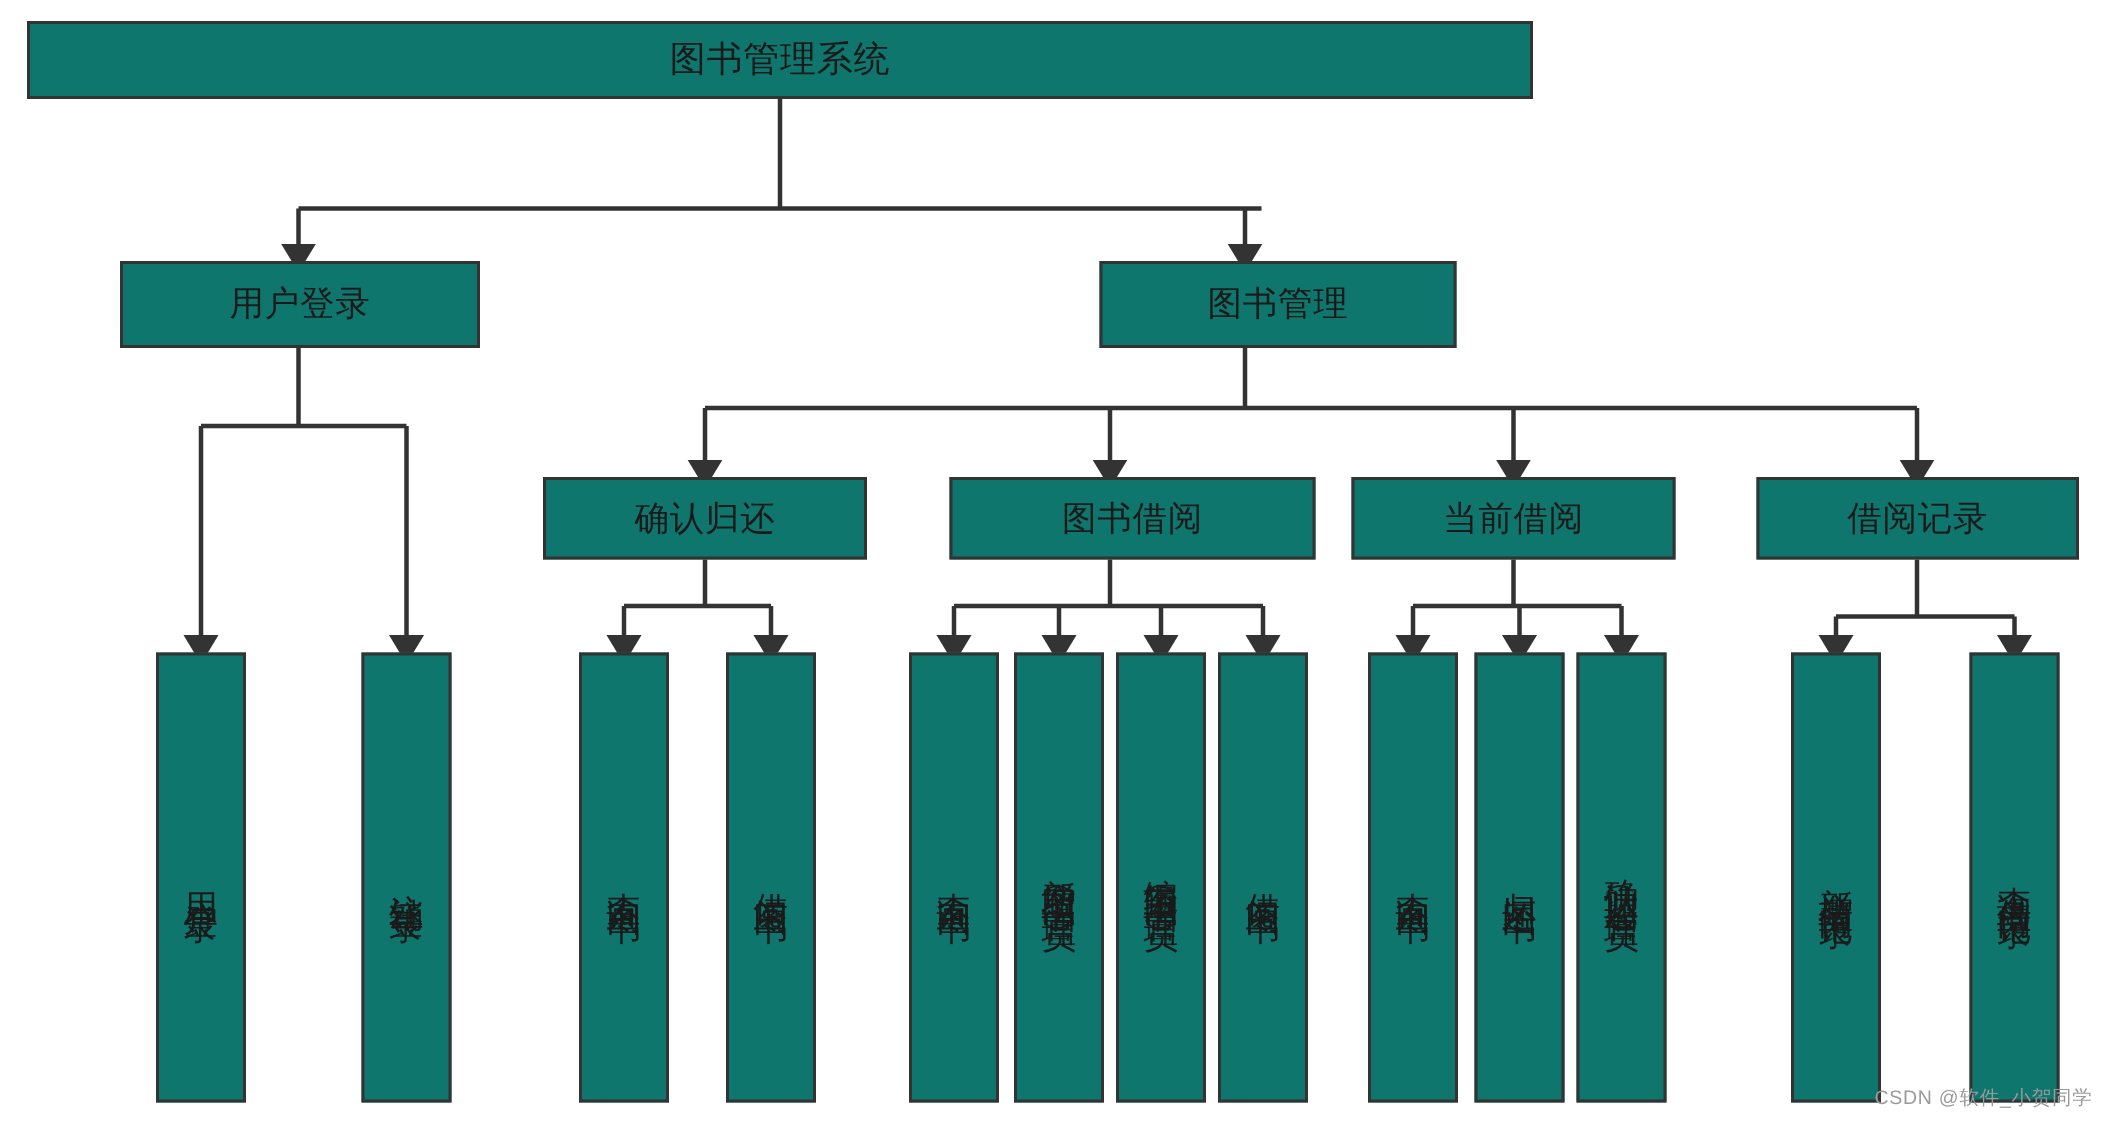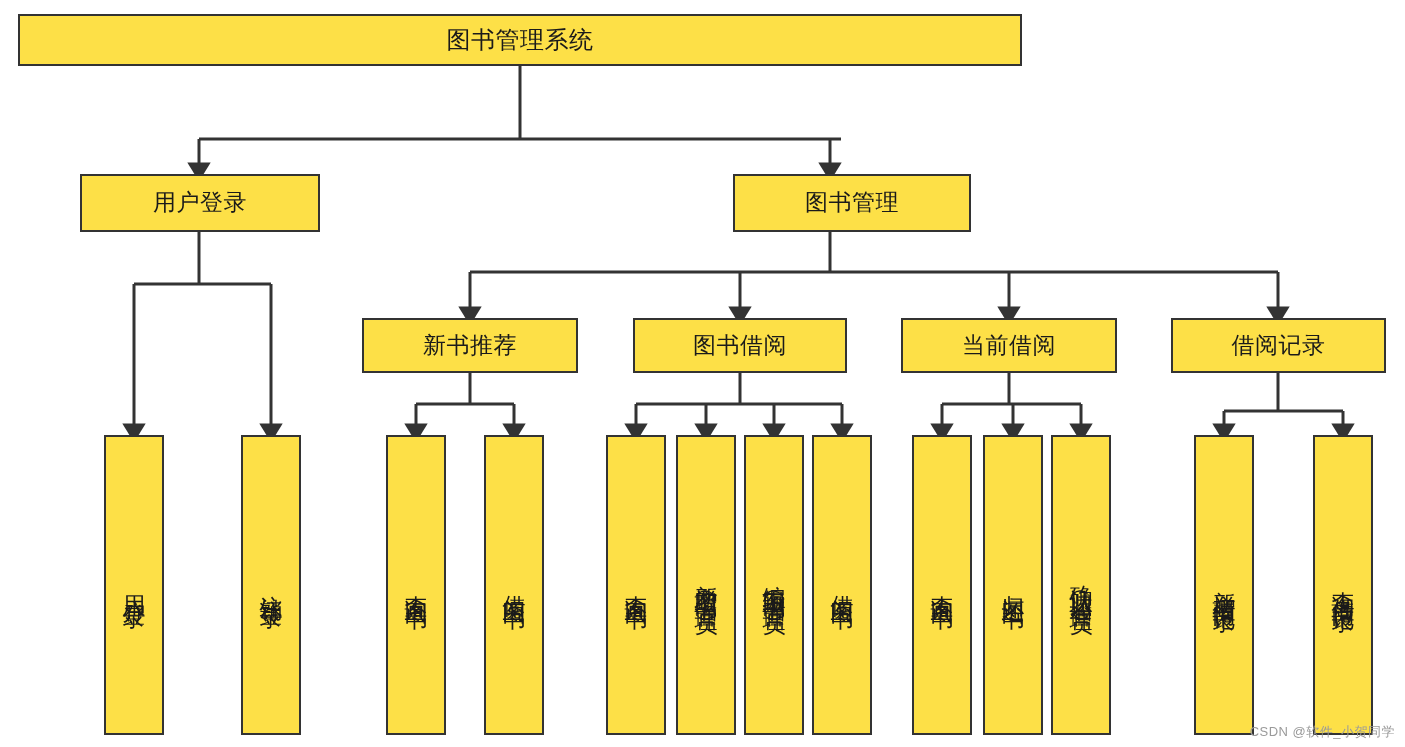--- a/index.html
+++ b/index.html
@@ -21,21 +21,21 @@
     position: absolute;
     left: 0;
     top: 0;
     width: 1405px;
     height: 747px;
     pointer-events: none;
   }
   .node {
     position: absolute;
     box-sizing: border-box;
-    background: #fde047;
+    background: #0f766e;
     border: 2.5px solid #333333;
     display: flex;
     align-items: center;
     justify-content: center;
     color: #1a1a1a;
   }
   .node.horiz {
     font-size: 23px;
     line-height: 1.2;
     letter-spacing: 0.5px;
@@ -115,22 +115,22 @@
       <path d="M1224,411 L1224,427" marker-end="url(#arrow)"></path>
       <path d="M1343,411 L1343,427" marker-end="url(#arrow)"></path>
     </g>
   </svg>
 
   <div class="node horiz root" style="left:18px; top:14px; width:1004px; height:52px;">图书管理系统</div>
 
   <div class="node horiz" style="left:80px; top:174px; width:240px; height:58px;">用户登录</div>
   <div class="node horiz" style="left:711px; top:174px; width:238px; height:58px;margin-left:22px;">图书管理</div>
 
-  <div class="node horiz" style="left:362px; top:318px; width:216px; height:55px;">新书推荐</div>
-  <div class="node horiz" style="left:633px; top:318px; width:214px; height:55px;">图书借阅</div>
+  <div class="node horiz" style="left:362px; top:318px; width:216px; height:55px;">确认归还</div>
+  <div class="node horiz" style="left:633px; top:318px; width:244px; height:55px;">图书借阅</div>
   <div class="node horiz" style="left:901px; top:318px; width:216px; height:55px;">当前借阅</div>
   <div class="node horiz" style="left:1171px; top:318px; width:215px; height:55px;">借阅记录</div>
 
   <div class="node vert" style="left:104px; top:435px; width:60px; height:300px;">用户登录</div>
   <div class="node vert" style="left:241px; top:435px; width:60px; height:300px;">注销登录</div>
   <div class="node vert" style="left:386px; top:435px; width:60px; height:300px;">查询图书</div>
   <div class="node vert" style="left:484px; top:435px; width:60px; height:300px;">借阅图书</div>
   <div class="node vert" style="left:606px; top:435px; width:60px; height:300px;">查询图书</div>
   <div class="node vert" style="left:676px; top:435px; width:60px; height:300px;">新增图书（管理员）</div>
   <div class="node vert" style="left:744px; top:435px; width:60px; height:300px;">编辑图书（管理员）</div>

